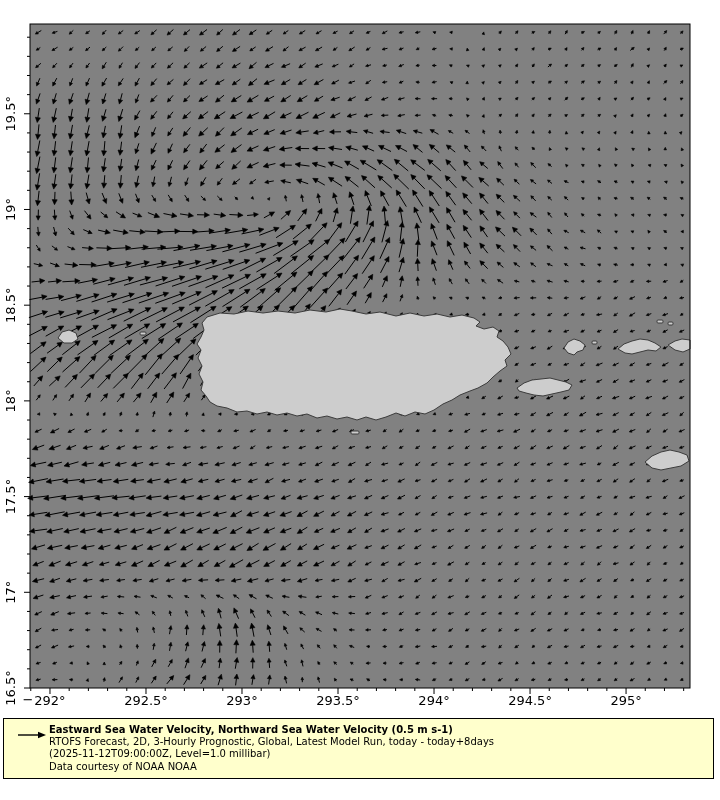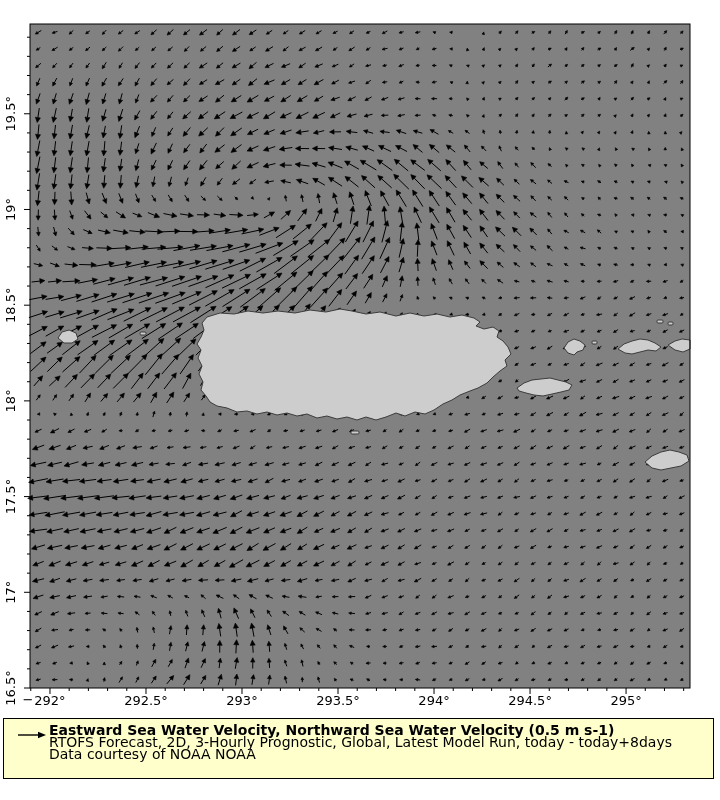--- a/index.html
+++ b/index.html
@@ -3,21 +3,21 @@
 <meta charset="utf-8">
 <style>
   html,body{margin:0;padding:0;background:#ffffff;}
   .canvas{position:relative;width:720px;height:800px;background:#ffffff;
           font-family:"DejaVu Sans","Liberation Sans",sans-serif;overflow:hidden;}
   #map{position:absolute;left:0;top:0;}
   .legend{position:absolute;left:3px;top:718px;width:711px;height:61px;
           border:1px solid #000;box-sizing:border-box;}
   .legend-arrow{position:absolute;left:13px;top:11px;}
   .legend-text{position:absolute;left:45px;top:5px;right:4px;
-               font-size:14px;line-height:12.2px;color:#000;}
+               font-size:10px;line-height:12.2px;color:#000;}
   .legend-title{font-weight:bold;}
 </style>
 </head>
 <body>
 
 <div class="canvas">
 
   <svg id="map" width="720" height="800" viewBox="0 0 720 800">
       <rect x="30" y="24" width="660" height="664" fill="#818181"></rect>
       <g stroke="#000000" stroke-width="1">
@@ -129,16 +129,17 @@
     </svg>
 
   <div class="legend" id="legend" style="background: rgb(255, 255, 204); border-color: rgb(0, 0, 0);">
     <svg class="legend-arrow" width="30" height="10" viewBox="0 0 30 10">
       <line x1="1" y1="5" x2="23" y2="5" stroke="#000" stroke-width="1.4"></line>
       <polygon points="29,5 21,1.8 21,8.2" fill="#000"></polygon>
     </svg>
     <div class="legend-text">
       <div class="legend-title">Eastward Sea Water Velocity, Northward Sea Water Velocity (0.5 m s-1)</div>
       <div class="legend-line">RTOFS Forecast, 2D, 3-Hourly Prognostic, Global, Latest Model Run, today - today+8days</div>
+      <div class="legend-line">(2025-11-12T09:00:00Z, Level=1.0 millibar)</div>
       <div class="legend-line">Data courtesy of NOAA NOAA</div>
     </div>
   </div>
 </div>
 
 </body></html>

